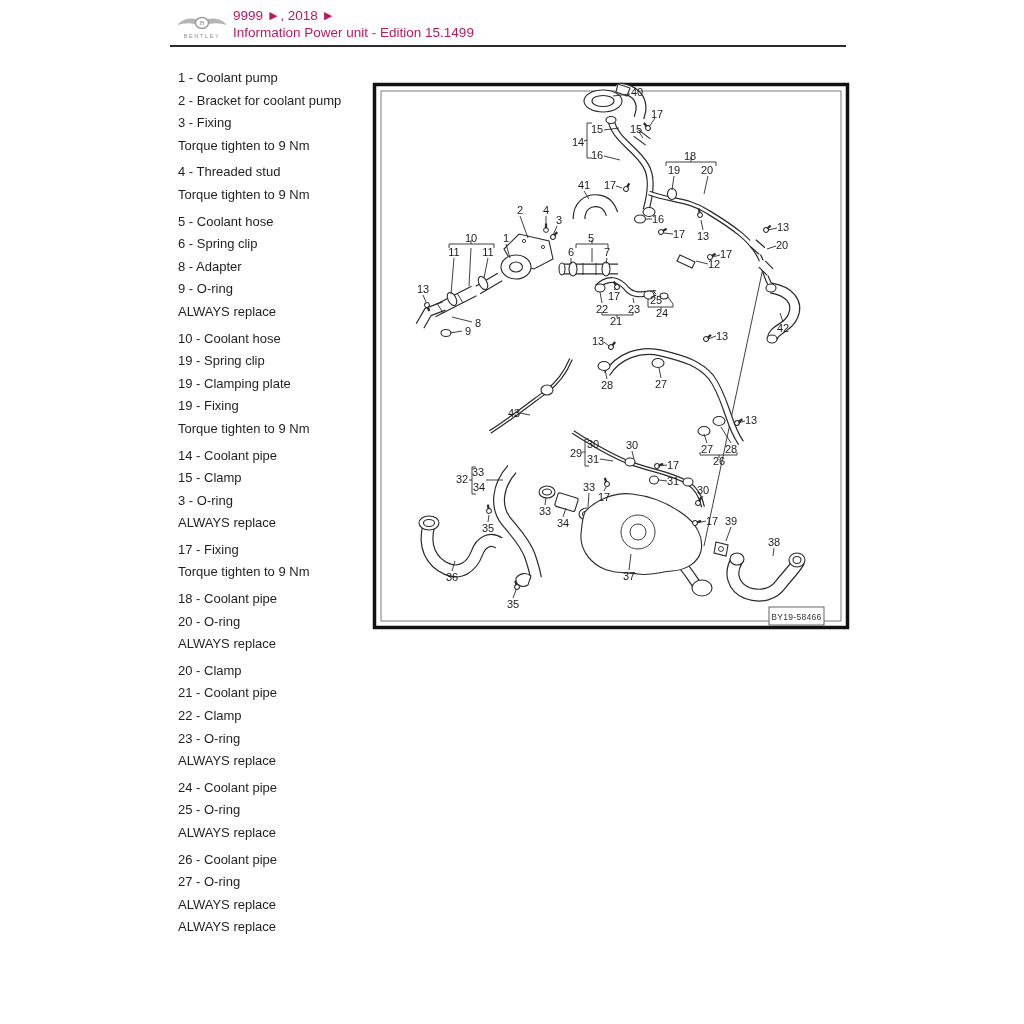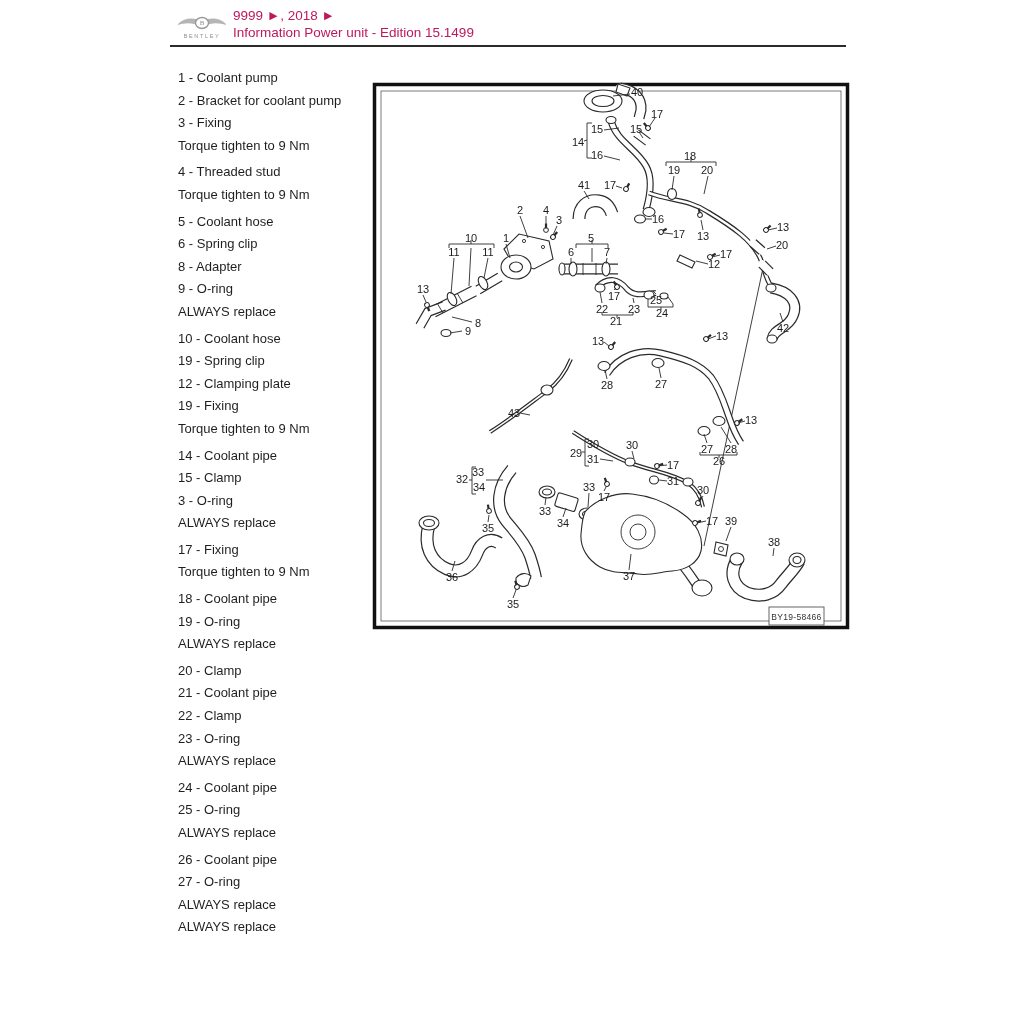--- a/index.html
+++ b/index.html
@@ -51,31 +51,31 @@
     <div class="part-line">Torque tighten to 9 Nm</div>
     <div class="part-line gap">4 - Threaded stud</div>
     <div class="part-line">Torque tighten to 9 Nm</div>
     <div class="part-line gap">5 - Coolant hose</div>
     <div class="part-line">6 - Spring clip</div>
     <div class="part-line">8 - Adapter</div>
     <div class="part-line">9 - O-ring</div>
     <div class="part-line">ALWAYS replace</div>
     <div class="part-line gap">10 - Coolant hose</div>
     <div class="part-line">19 - Spring clip</div>
-    <div class="part-line">12 - Clamping plate</div>
+    <div class="part-line">19 - Clamping plate</div>
     <div class="part-line">19 - Fixing</div>
     <div class="part-line">Torque tighten to 9 Nm</div>
     <div class="part-line gap">14 - Coolant pipe</div>
     <div class="part-line">15 - Clamp</div>
     <div class="part-line">3 - O-ring</div>
     <div class="part-line">ALWAYS replace</div>
     <div class="part-line gap">17 - Fixing</div>
     <div class="part-line">Torque tighten to 9 Nm</div>
     <div class="part-line gap">18 - Coolant pipe</div>
-    <div class="part-line">19 - O-ring</div>
+    <div class="part-line">20 - O-ring</div>
     <div class="part-line">ALWAYS replace</div>
     <div class="part-line gap">20 - Clamp</div>
     <div class="part-line">21 - Coolant pipe</div>
     <div class="part-line">22 - Clamp</div>
     <div class="part-line">23 - O-ring</div>
     <div class="part-line">ALWAYS replace</div>
     <div class="part-line gap">24 - Coolant pipe</div>
     <div class="part-line">25 - O-ring</div>
     <div class="part-line">ALWAYS replace</div>
     <div class="part-line gap">26 - Coolant pipe</div>

